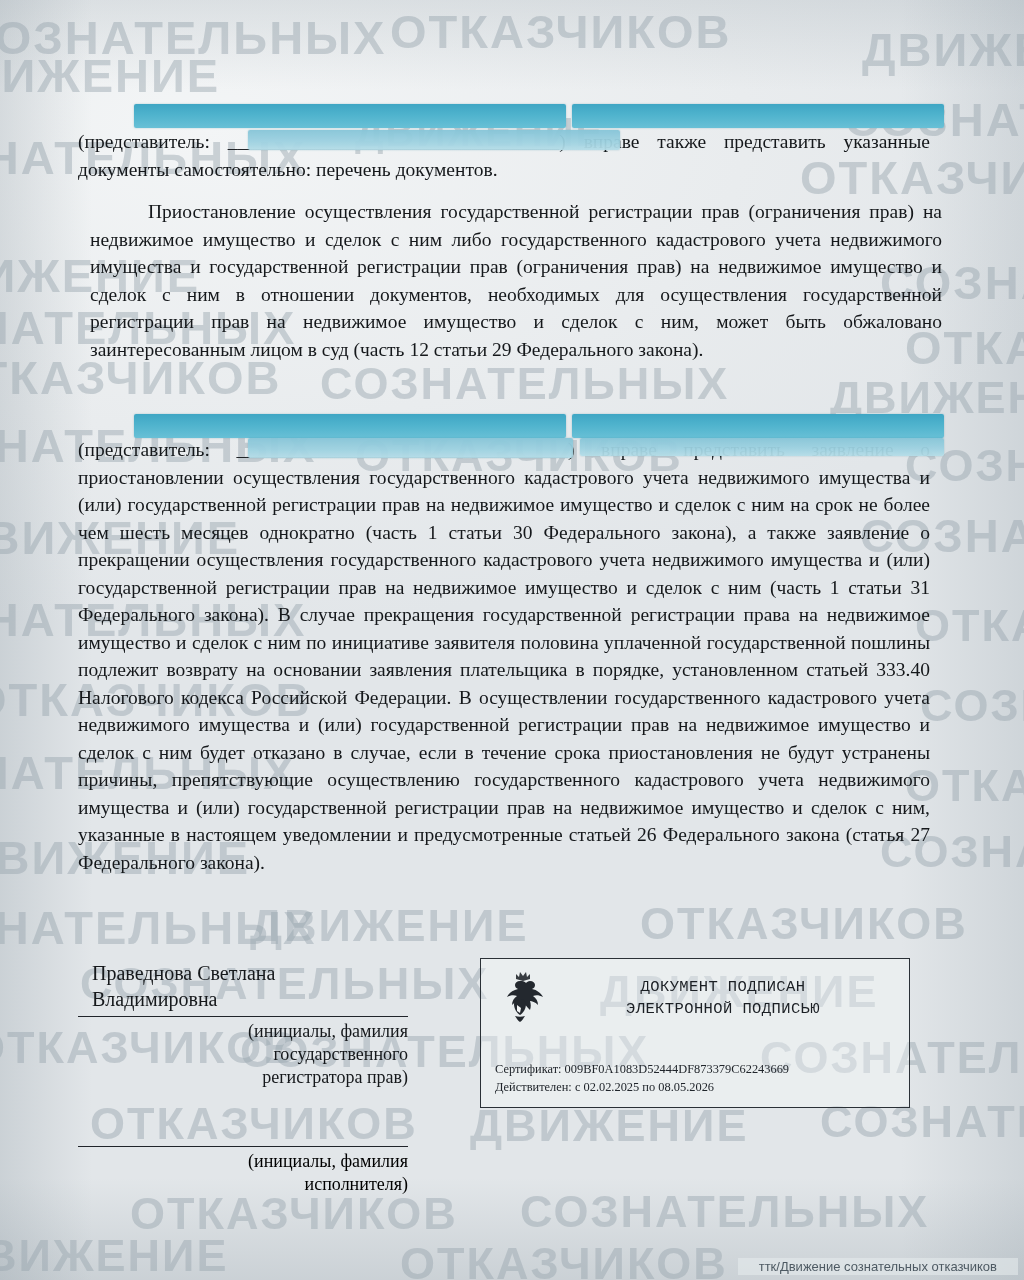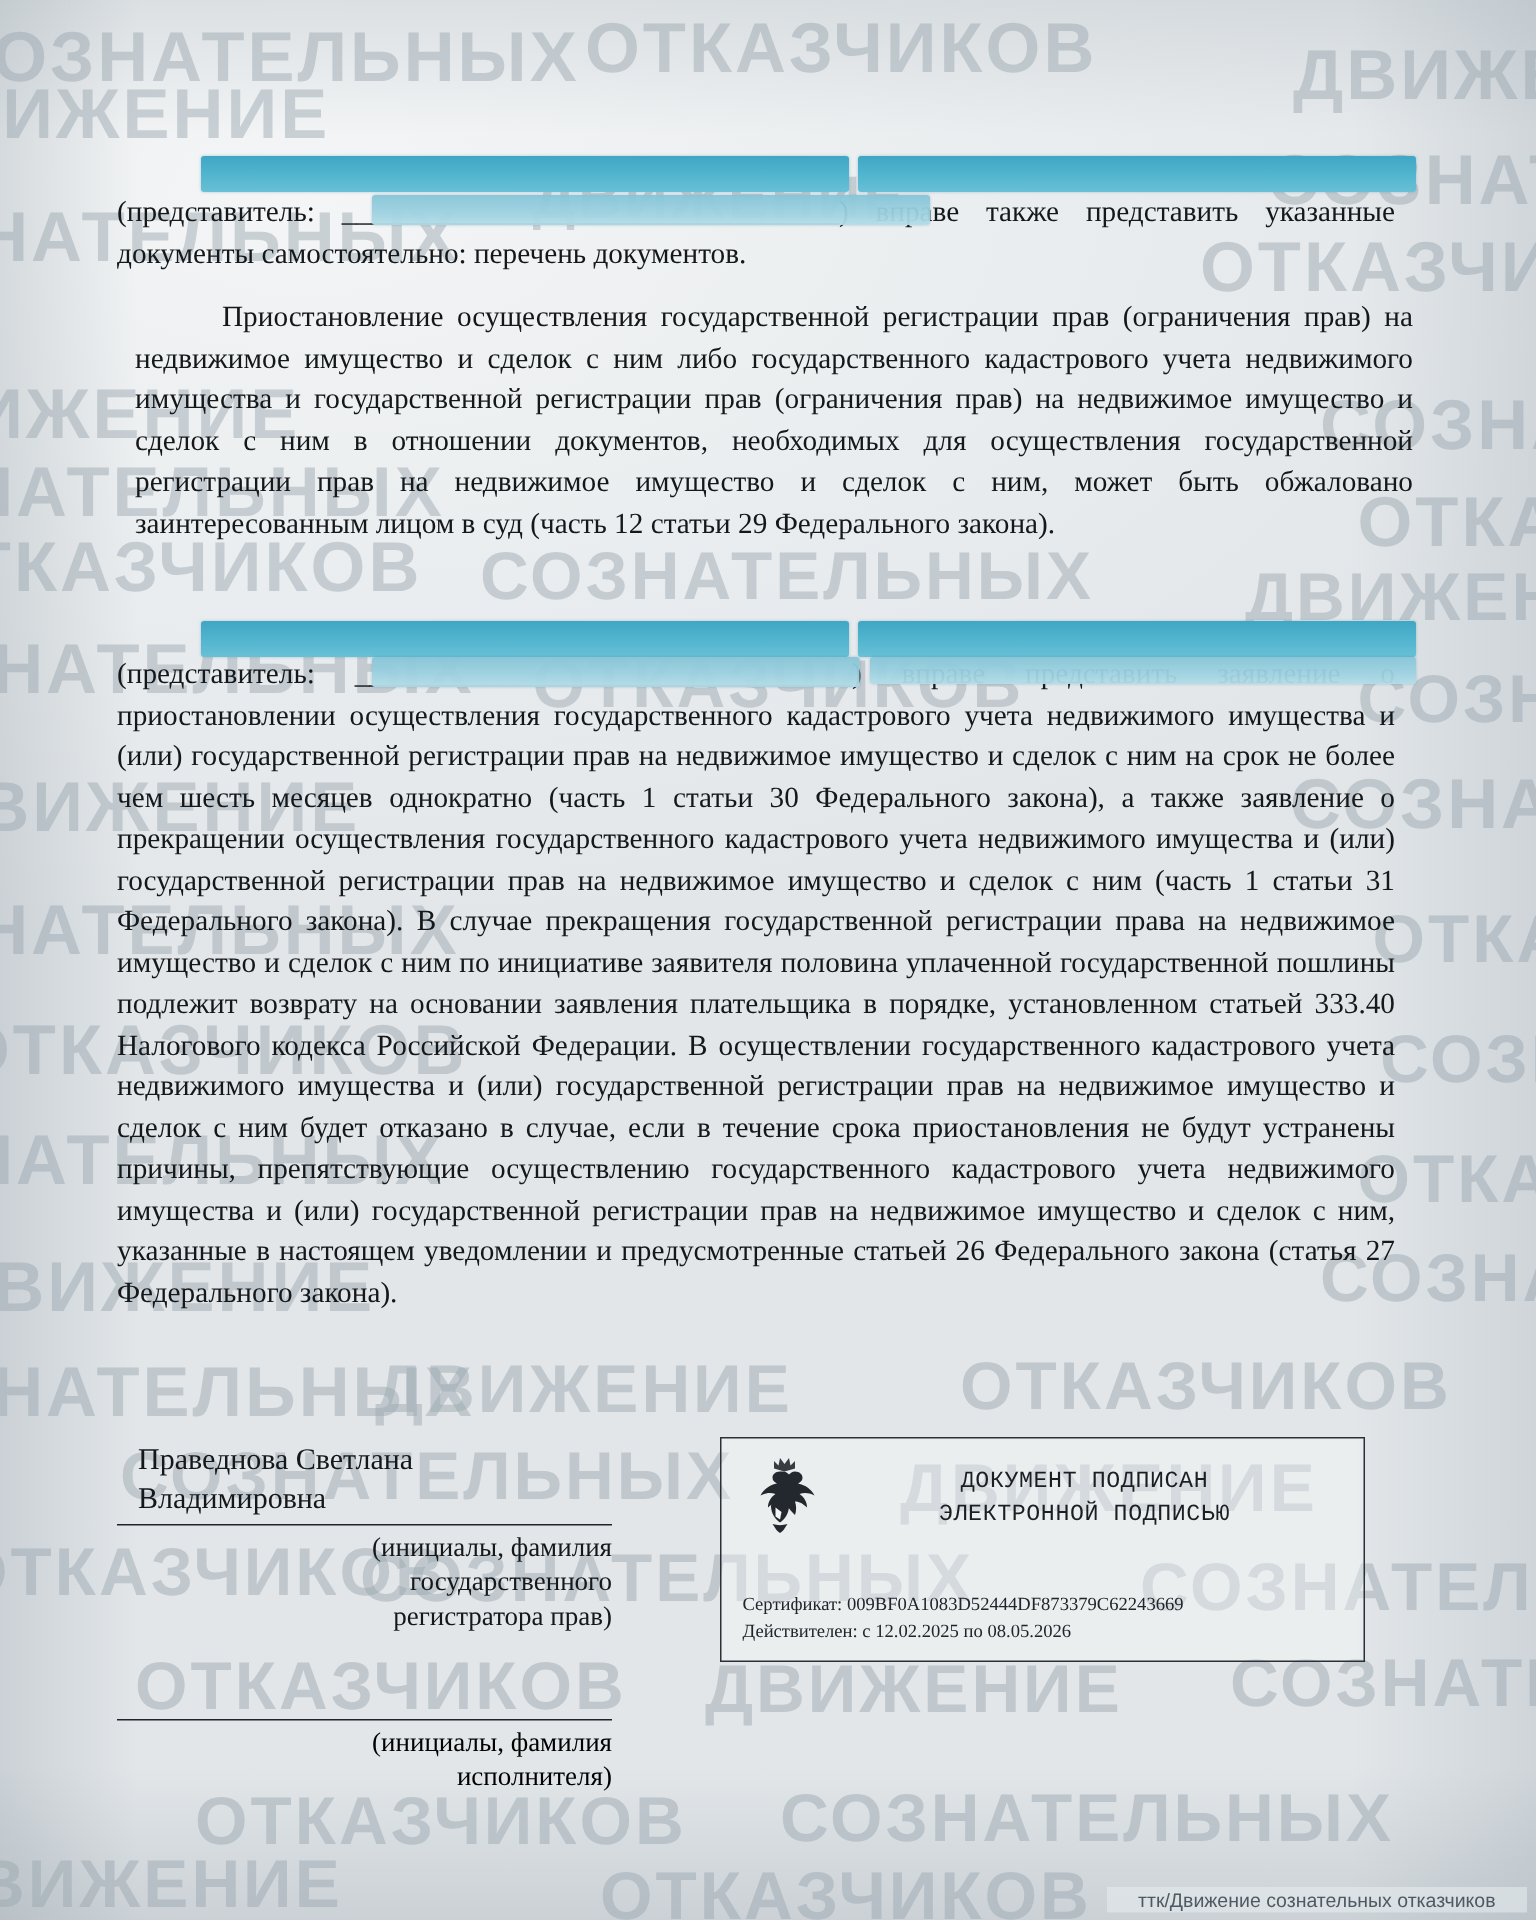--- a/index.html
+++ b/index.html
@@ -310,21 +310,21 @@
           </g>
         </svg>
       </div>
       <div class="stamp-title">
         <div>ДОКУМЕНТ ПОДПИСАН</div>
         <div>ЭЛЕКТРОННОЙ ПОДПИСЬЮ</div>
       </div>
     </div>
     <div class="stamp-lines">
       <div>Сертификат: 009BF0A1083D52444DF873379C62243669</div>
-      <div>Действителен: с 12.02.2025 по 08.05.2026</div>
+      <div>Действителен: с 02.02.2025 по 08.05.2026</div>
     </div>
   </div>
 
   <div class="bottom-left">
     <div class="rule"></div>
     <div class="sig-caption">(инициалы, фамилия</div>
     <div class="sig-caption">исполнителя)</div>
   </div>
 
 

